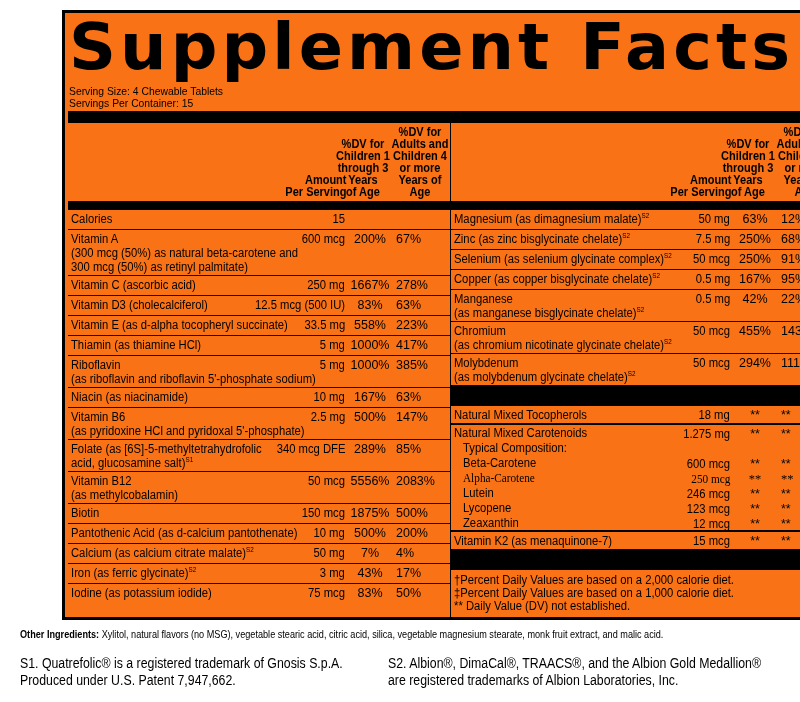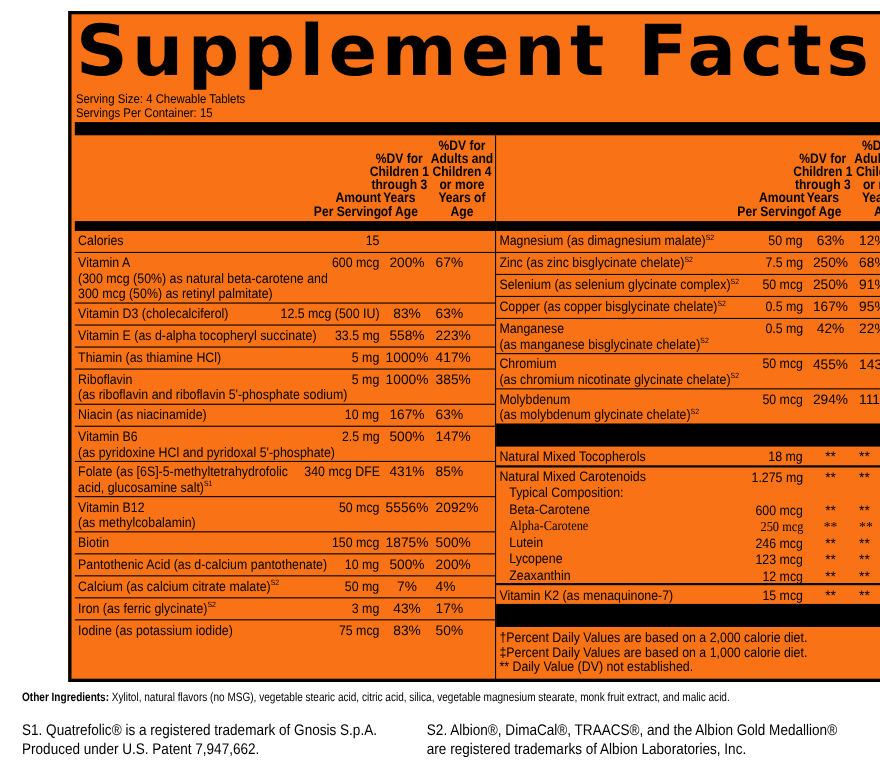--- a/index.html
+++ b/index.html
@@ -96,20 +96,26 @@
         </div>
         <div class="row" style="min-height: 20px;">
           <span class="name"><span>Vitamin A</span></span>
           <span class="sub"><span>(300 mcg (50%) as natural beta-carotene and</span></span>
           <span class="sub"><span>300 mcg (50%) as retinyl palmitate)</span></span>
           <span class="amt">600 mcg</span>
           <span class="d1">200%</span>
           <span class="d2">67%</span>
         </div>
         <div class="row" style="min-height: 20px;">
+          <span class="name"><span>Vitamin C (ascorbic acid)</span></span>
+          <span class="amt">250 mg</span>
+          <span class="d1">1667%</span>
+          <span class="d2">278%</span>
+        </div>
+        <div class="row" style="min-height: 20px;">
           <span class="name"><span>Vitamin D3 (cholecalciferol)</span></span>
           <span class="amt">12.5 mcg (500 IU)</span>
           <span class="d1">83%</span>
           <span class="d2">63%</span>
         </div>
         <div class="row" style="min-height: 20px;">
           <span class="name"><span>Vitamin E (as d-alpha tocopheryl succinate)</span></span>
           <span class="amt">33.5 mg</span>
           <span class="d1">558%</span>
           <span class="d2">223%</span>
@@ -137,29 +143,29 @@
           <span class="name"><span>Vitamin B6</span></span>
           <span class="sub"><span>(as pyridoxine HCl and pyridoxal 5'-phosphate)</span></span>
           <span class="amt">2.5 mg</span>
           <span class="d1">500%</span>
           <span class="d2">147%</span>
         </div>
         <div class="row" style="min-height: 20px;">
           <span class="name"><span>Folate (as [6S]-5-methyltetrahydrofolic</span></span>
           <span class="sub"><span>acid, glucosamine salt)</span><sup>S1</sup></span>
           <span class="amt">340 mcg DFE</span>
-          <span class="d1">431%</span>
+          <span class="d1">289%</span>
           <span class="d2">85%</span>
         </div>
         <div class="row" style="min-height: 20px;">
           <span class="name"><span>Vitamin B12</span></span>
           <span class="sub"><span>(as methylcobalamin)</span></span>
           <span class="amt">50 mcg</span>
           <span class="d1">5556%</span>
-          <span class="d2">2092%</span>
+          <span class="d2">2083%</span>
         </div>
         <div class="row" style="min-height: 20px;">
           <span class="name"><span>Biotin</span></span>
           <span class="amt">150 mcg</span>
           <span class="d1">1875%</span>
           <span class="d2">500%</span>
         </div>
         <div class="row" style="min-height: 20px;">
           <span class="name"><span>Pantothenic Acid (as d-calcium pantothenate)</span></span>
           <span class="amt">10 mg</span>

